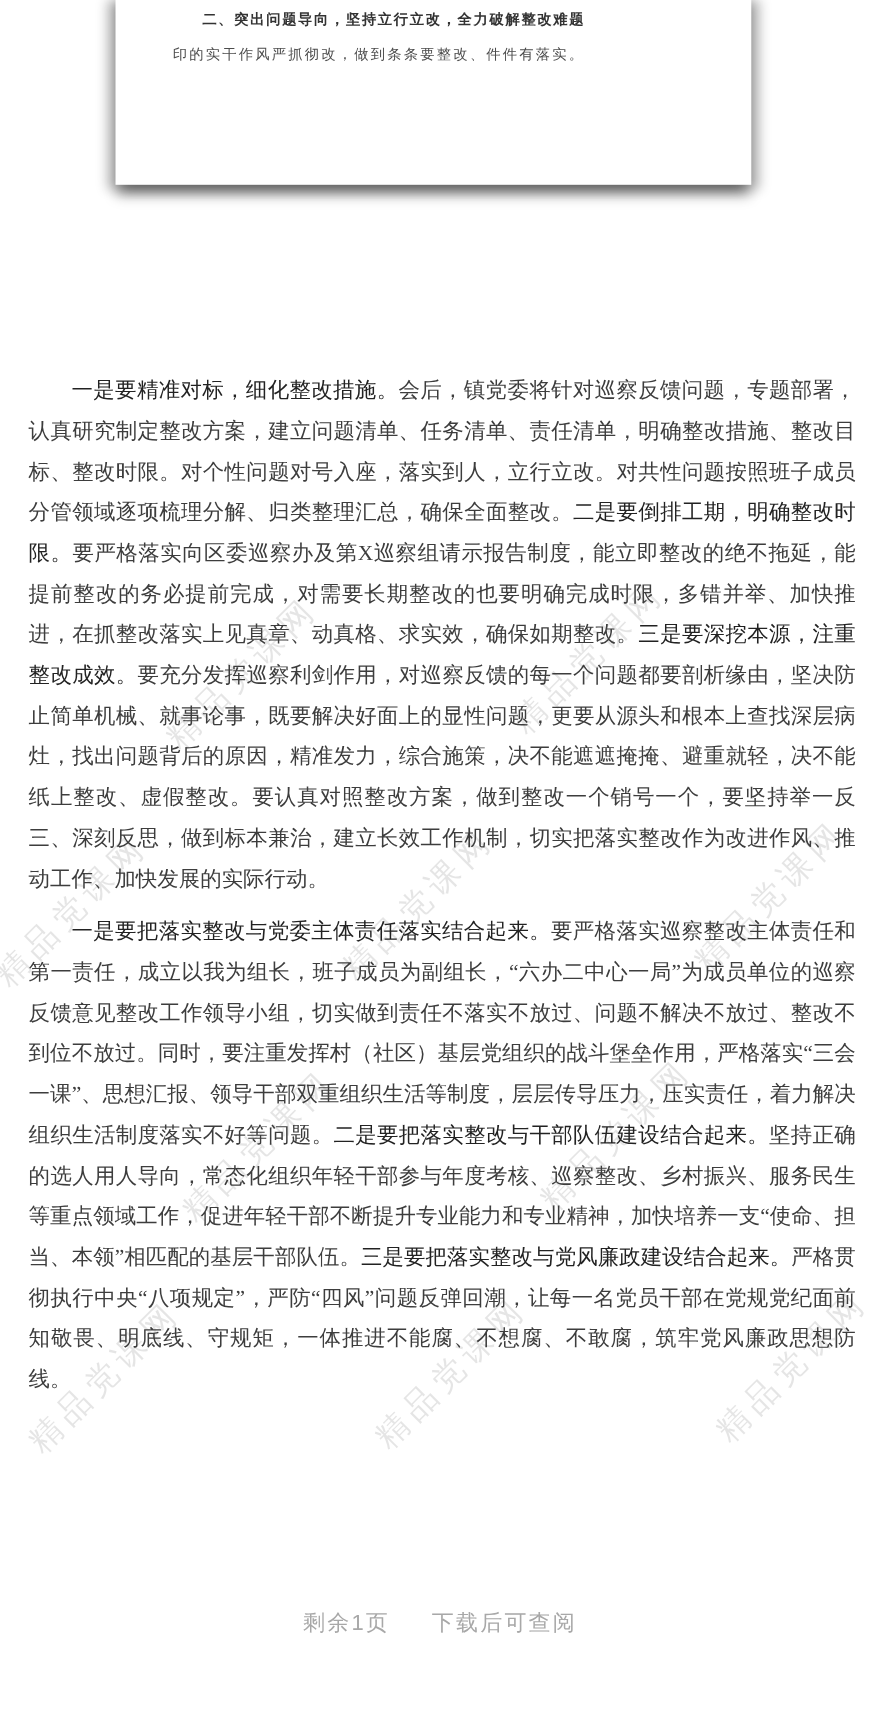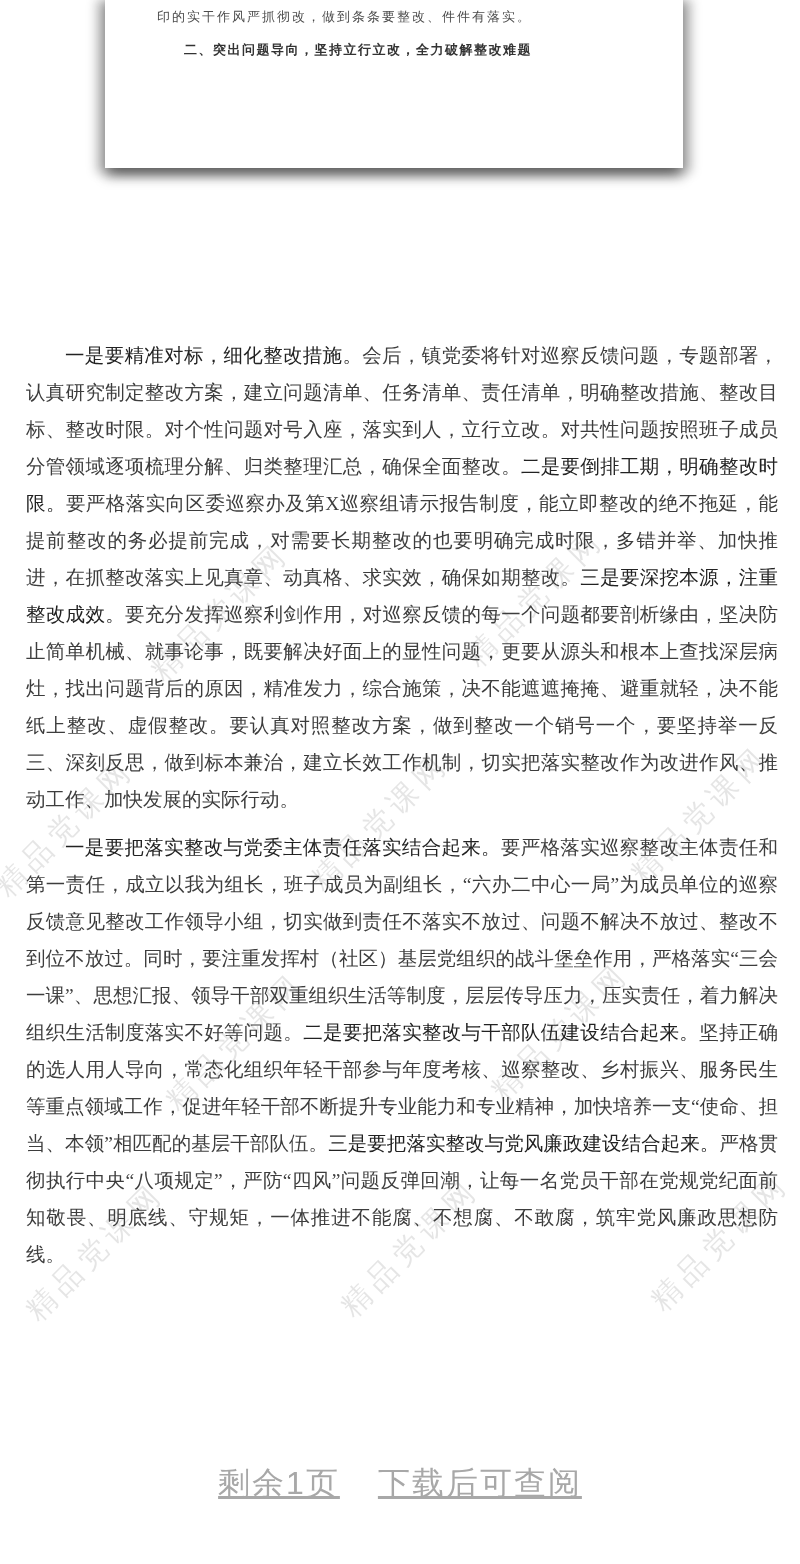--- a/index.html
+++ b/index.html
@@ -55,35 +55,34 @@
     text-indent:2em;
   }
   .para b{font-weight:400;color:#222;}
   .para.heading{font-weight:700;color:#222;margin:13px 0 12px 0;}
   
   .footer{
     position:absolute;
     left:0;top:1462px;width:100%;
     text-align:center;
     font-family:"Liberation Sans","DejaVu Sans",sans-serif;
-    font-size:32px;
+    font-size:20px;
     color:#a8a8a8;
     letter-spacing:2px;
-    text-decoration:underline;
   }
   .footer .hint{margin-left:38px;}
 </style>
 </head>
 <body>
 
 <div class="screen">
 
   <div class="doc-page">
+    <div class="frag-line l2">二、突出问题导向，坚持立行立改，全力破解整改难题</div>
     <div class="frag-line l1">印的实干作风严抓彻改，做到条条要整改、件件有落实。</div>
-    <div class="frag-line l2">二、突出问题导向，坚持立行立改，全力破解整改难题</div>
   </div>
 
   <div class="wm-layer">
       <div class="wm" style="left: 220px; top: 612px;">精品党课网</div>
       <div class="wm" style="left: 535px; top: 598px;">精品党课网</div>
       <div class="wm" style="left: 65px; top: 828px;">精品党课网</div>
       <div class="wm" style="left: 380px; top: 822px;">精品党课网</div>
       <div class="wm" style="left: 700px; top: 815px;">精品党课网</div>
       <div class="wm" style="left: 235px; top: 1042px;">精品党课网</div>
       <div class="wm" style="left: 560px; top: 1032px;">精品党课网</div>

